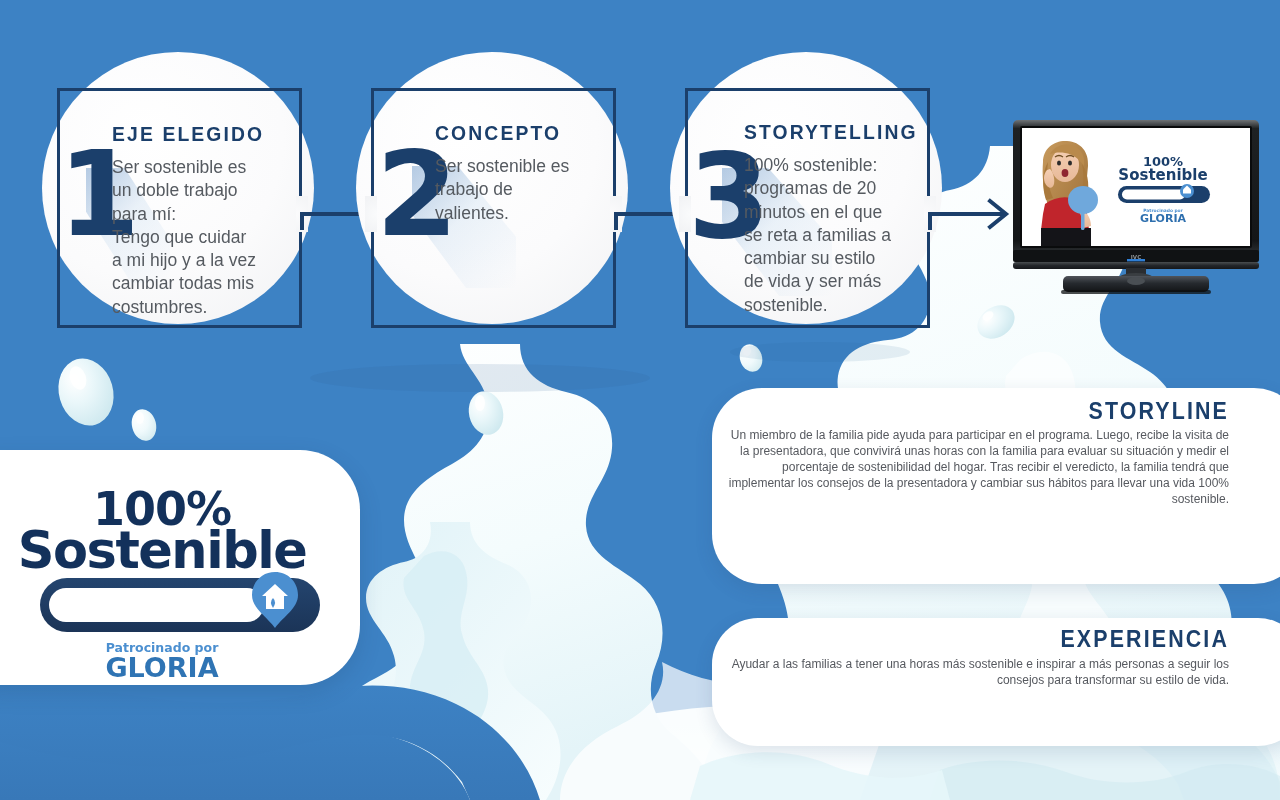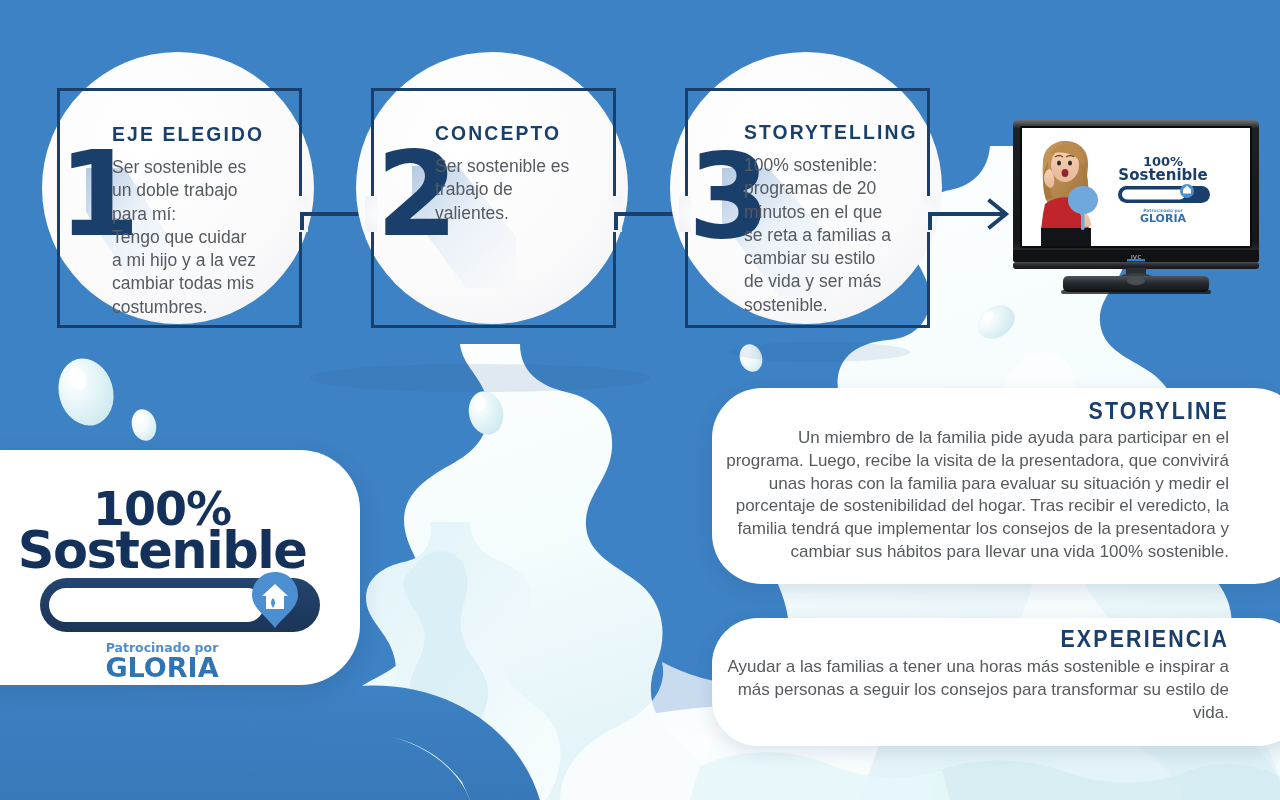--- a/index.html
+++ b/index.html
@@ -58,21 +58,21 @@
     position:absolute; background:#ffffff;
     box-shadow:0 6px 18px rgba(40,70,110,.14);
   }
   .panel-title {
     position:absolute; color:#1b3f6b; font-weight:bold;
     font-family:"Liberation Sans Narrow","Liberation Sans", sans-serif;
     letter-spacing:.1em; font-size:23px; white-space:nowrap;
     text-align:right; transform:scaleX(.93); transform-origin:right center;
   }
   .panel-body {
-    position:absolute; color:#56595f; font-size:17px; line-height:1.34;
+    position:absolute; color:#56595f; font-size:12px; line-height:1.34;
     text-align:right; font-family:"Liberation Sans", sans-serif;
   }
 
   
   #logo-card {
     position:absolute; left:-60px; top:450px; width:420px; height:235px;
     background:#fff; border-radius:60px;
     box-shadow:0 8px 22px rgba(30,60,100,.18);
   }
   .logo-wrap { position:absolute; left:0; top:0; width:100%; height:100%; }

